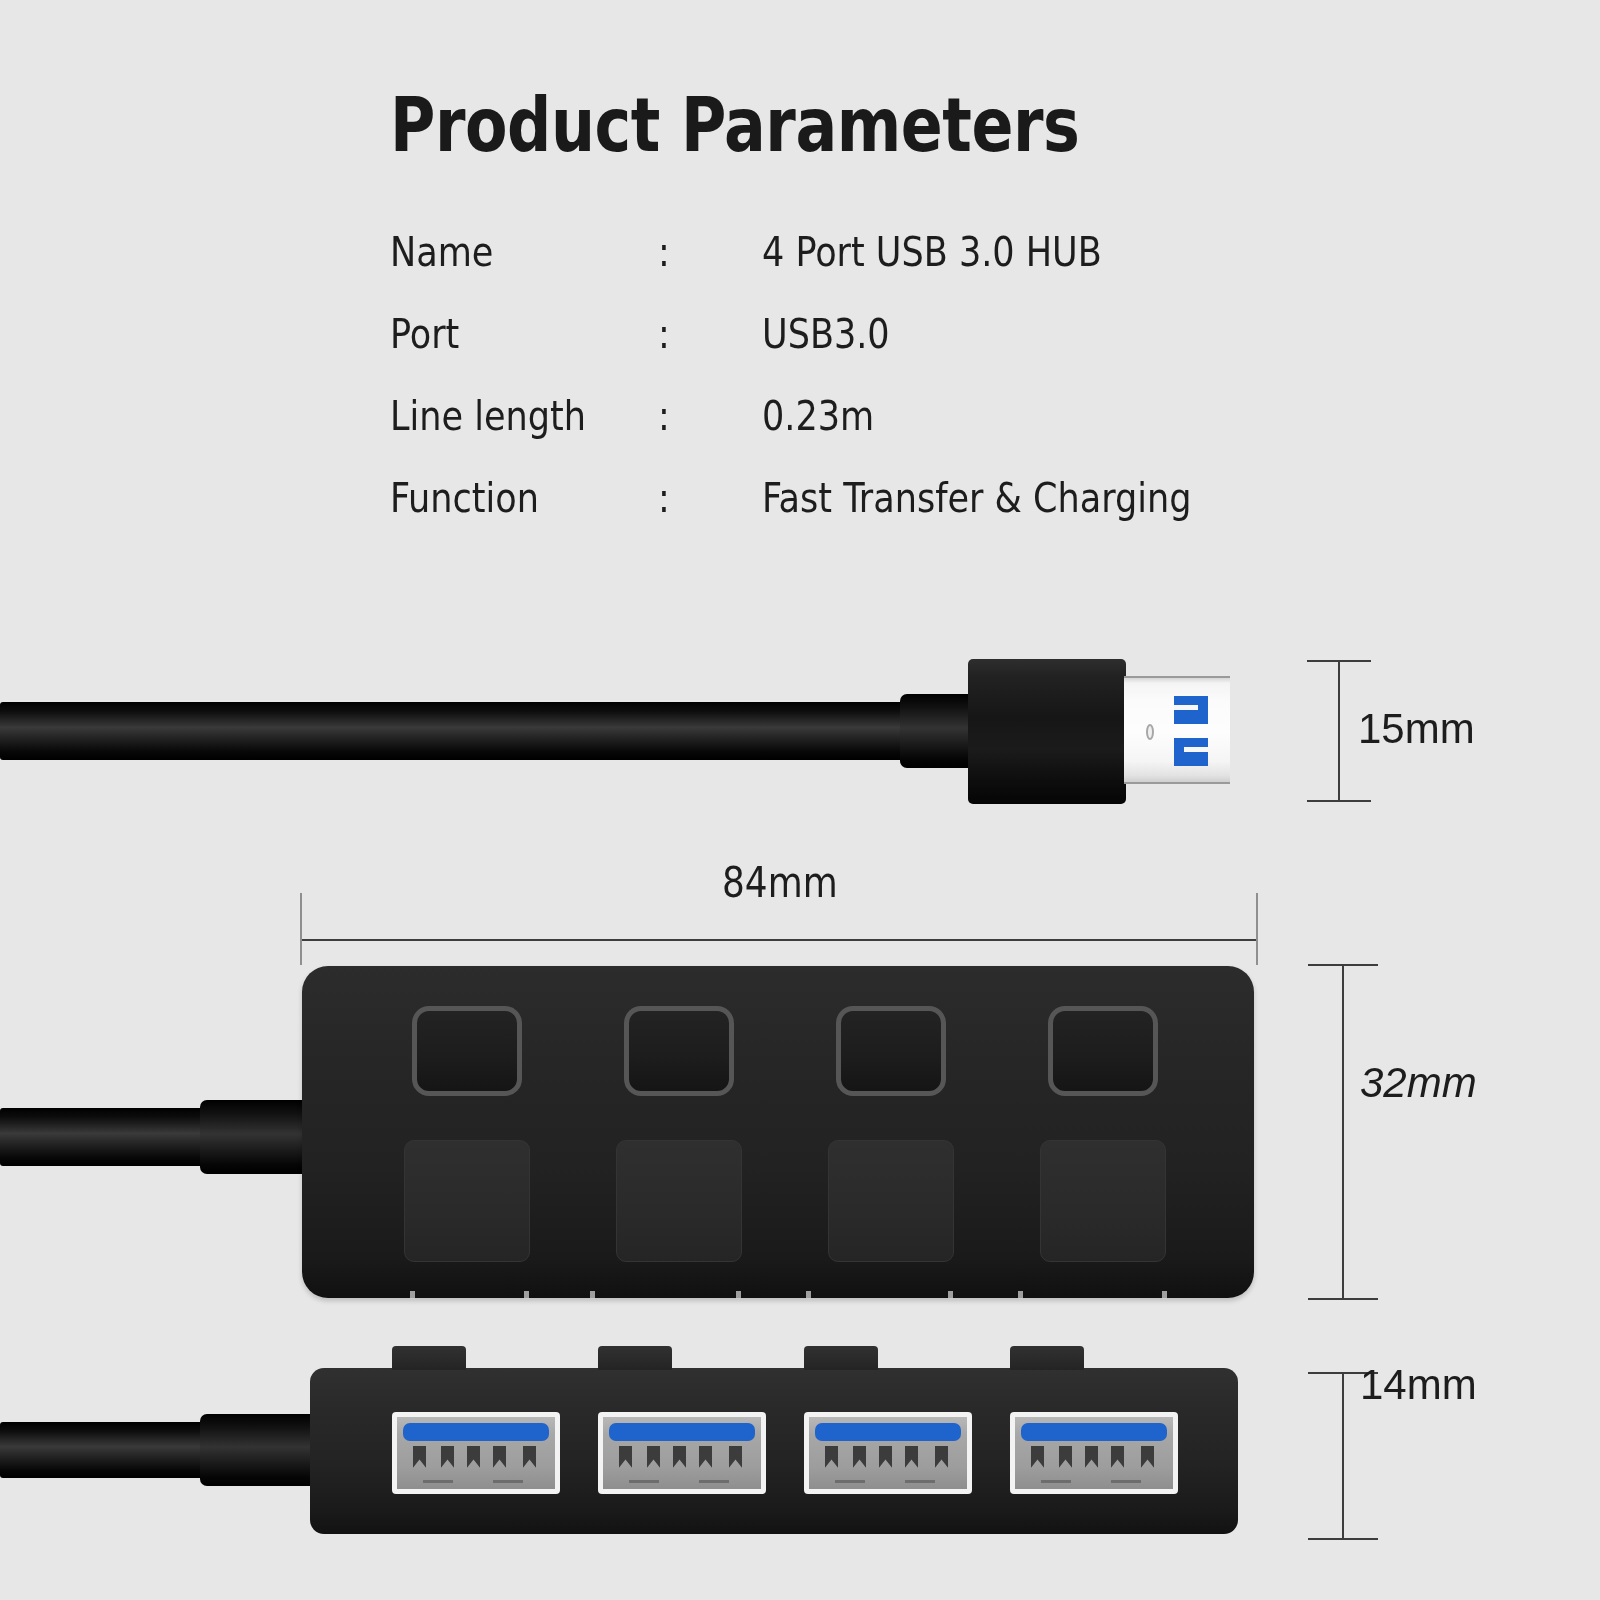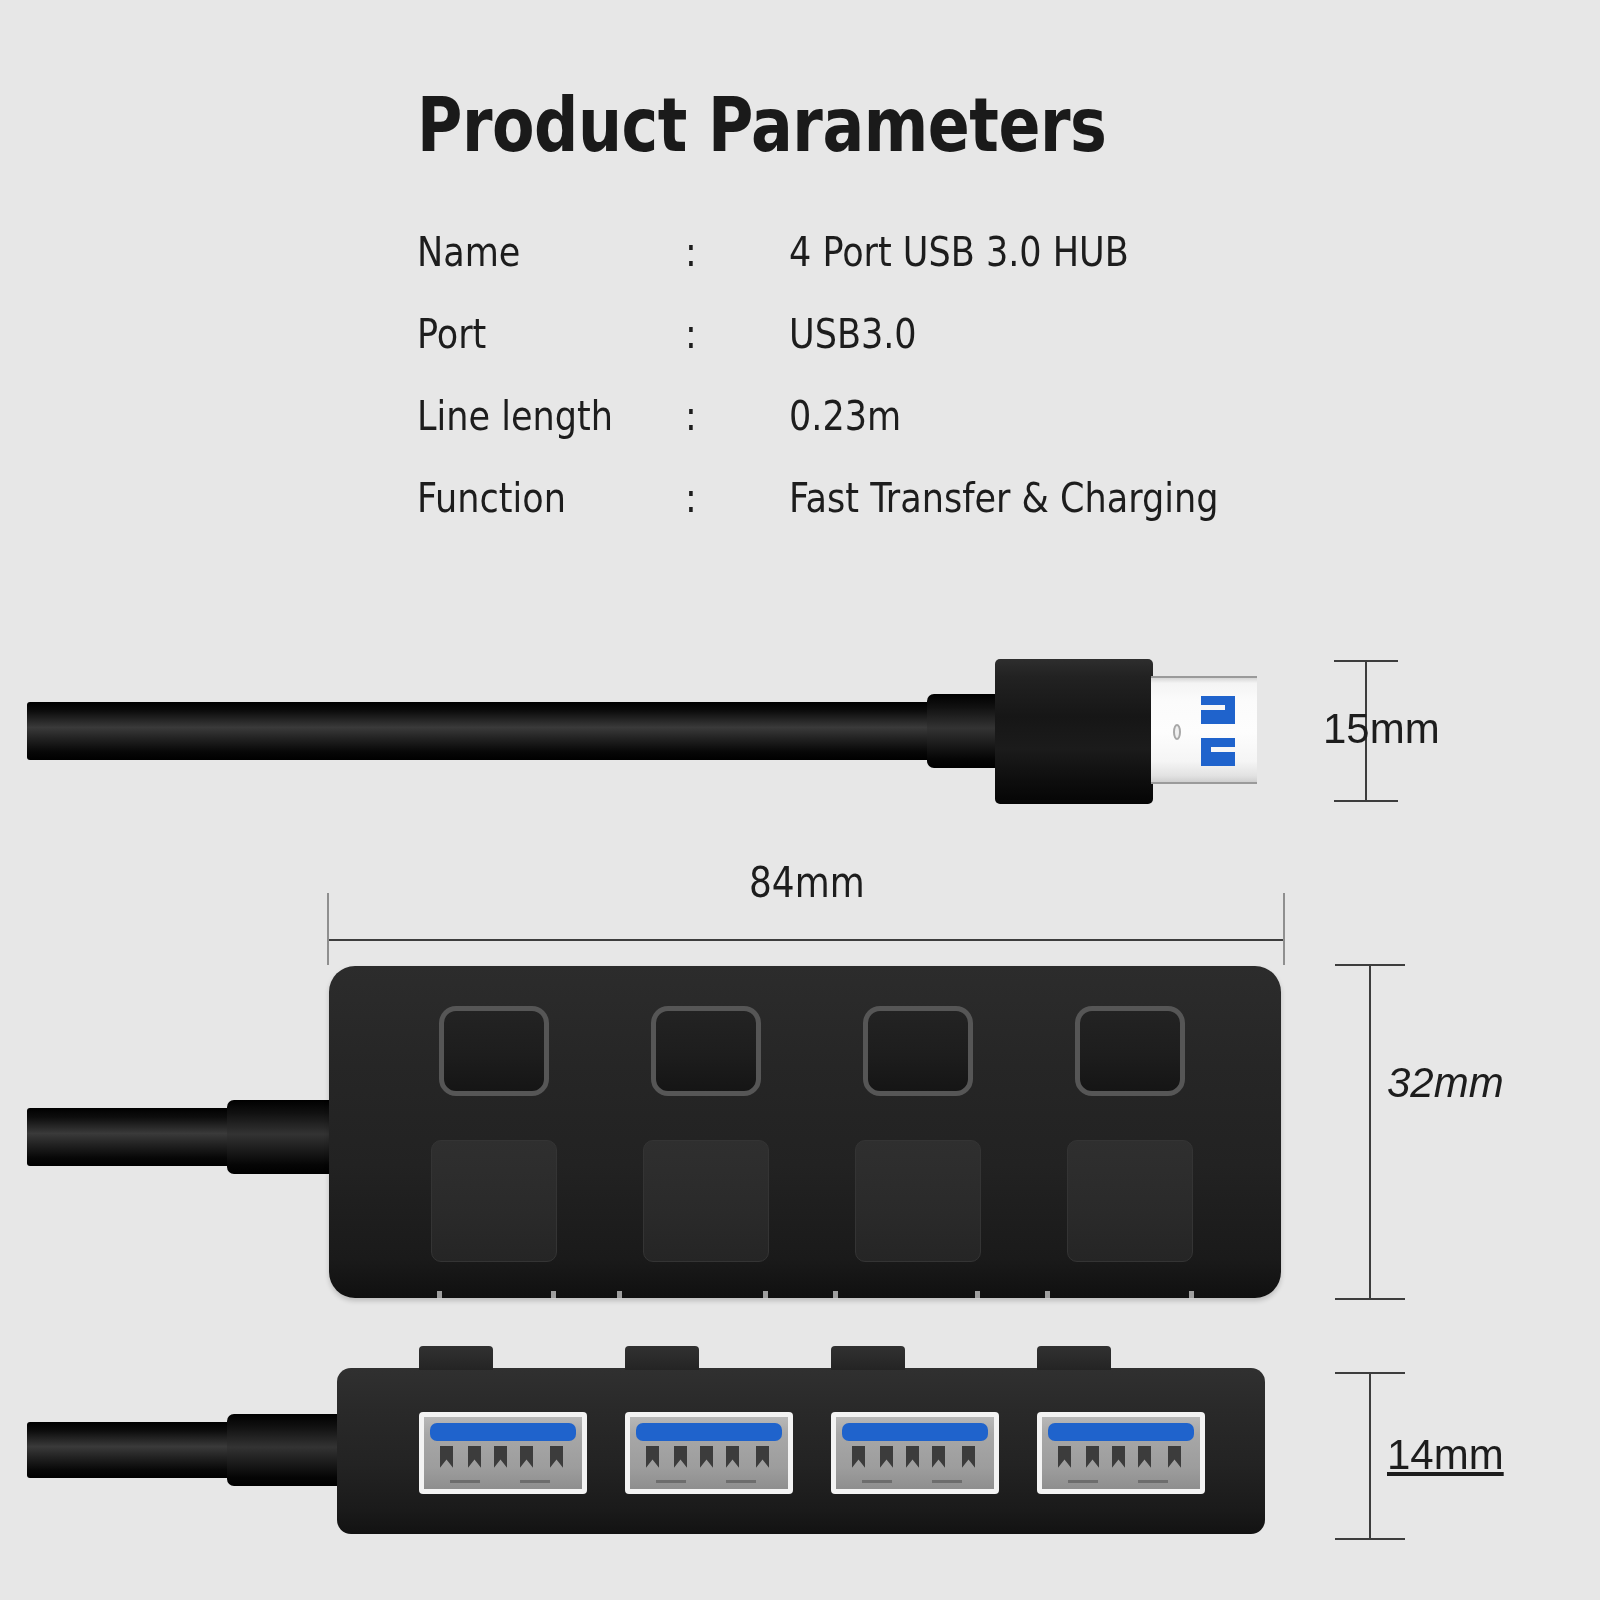--- a/index.html
+++ b/index.html
@@ -13,21 +13,20 @@
     height: 1600px;
     position: relative;
     overflow: hidden;
     font-family: "Liberation Sans", sans-serif;
     -webkit-font-smoothing: antialiased;
   }
   #stage {
     position: absolute;
     inset: 0;
     background: #e7e7e7;
-    margin-left: 27px;
   }
 
   
   #title {
     position: absolute;
     left: 390px;
     top: 88px;
     width: 820px;
     font-family: "DejaVu Sans Condensed", "Liberation Sans Narrow", "Liberation Sans", sans-serif;
     font-size: 74px;
@@ -378,21 +377,21 @@
     <div id="plug-dimple"></div>
     <div class="usb-e top"></div>
     <div class="usb-e bot"></div>
   </div>
 
   <div class="dim-v" style="left:1307px; top:660px; width:64px; height:142px;">
     <div class="cap t"></div>
       <div class="stem"></div>
       <div class="cap b"></div>
   </div>
-  <div class="dim-label" style="left:1296px; top:708px;">15mm</div>
+  <div class="dim-label" style="left:1358px; top:708px;">15mm</div>
 
   <div class="dim-h" style="left:300px; top:893px; width:958px; height:48px;">
     <div class="tick l" style="height:48px;"></div>
     <div class="stem"></div>
     <div class="tick r" style="height:48px;"></div>
   </div>
   <div class="dim-label cond" style="left:722px; top:862px;">84mm</div>
   <div class="ext-line" style="left:300px; top:893px; height:72px;"></div>
   <div class="ext-line" style="left:1256px; top:893px; height:72px;"></div>
 
@@ -487,15 +486,15 @@
         <div class="pinline" style="left:96px;"></div>
       </div>
     </div>
   </div>
 
   <div class="dim-v" style="left:1308px; top:1372px; width:70px; height:168px;">
     <div class="cap t"></div>
       <div class="stem"></div>
       <div class="cap b"></div>
   </div>
-  <div class="dim-label" style="left:1360px; top:1434px;text-decoration:underline;">14mm</div>
+  <div class="dim-label" style="left:1360px; top:1364px;">14mm</div>
 
 </div>
 
 </body></html>

